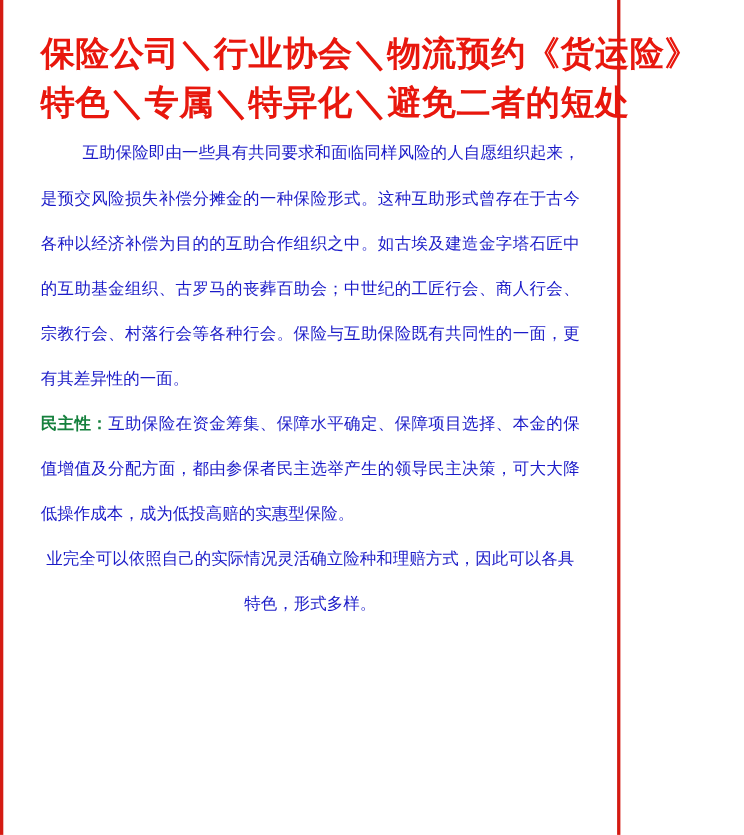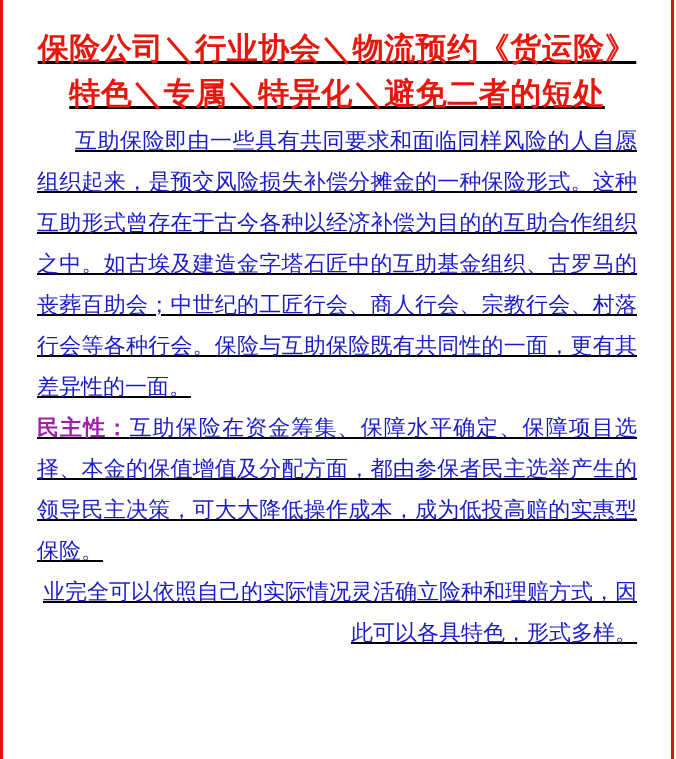--- a/index.html
+++ b/index.html
@@ -8,65 +8,64 @@
   }
   body {
     width: 676px;
     height: 759px;
     background: #ffffff;
     font-family: "Liberation Serif", "DejaVu Serif", serif;
     overflow: hidden;
   }
   .page {
     position: relative;
-    width: 674px;
+    width: 564px;
     height: 759px;
     box-sizing: border-box;
     border-left: 3px solid #d41a12;
     border-right: 3px solid #d41a12;
     background: #ffffff;
-    text-decoration: underline;
   }
   .inner {
     padding: 26px 34px 0 34px;
   }
   .title {
     color: #e8170d;
     font-weight: bold;
     font-size: 31px;
     line-height: 45px;
     text-align: center;
     letter-spacing: 0.5px;
     font-family: "Liberation Serif", "DejaVu Serif", serif;
     margin: 0 0 4px 0;
   }
   .title-line {
     display: block;
     white-space: nowrap;
   }
   .body-text {
     color: #1a1ac8;
-    font-size: 22px;
+    font-size: 15px;
     line-height: 41px;
     text-align: justify;
     text-justify: inter-ideograph;
     font-family: "Liberation Serif", "DejaVu Serif", serif;
   }
   p.para {
     margin: 0;
   }
   p.indent {
     text-indent: 38px;
   }
   .label {
-    color: #a21caf;
+    color: #15803d;
     font-weight: bold;
   }
   .last-para {
-    text-align: right;
+    text-align: center;
   }
 </style>
 </head>
 <body>
 
 <div class="page">
   <div class="inner">
 
     <h1 class="title">
       <span class="title-line">保险公司＼行业协会＼物流预约《货运险》</span>

